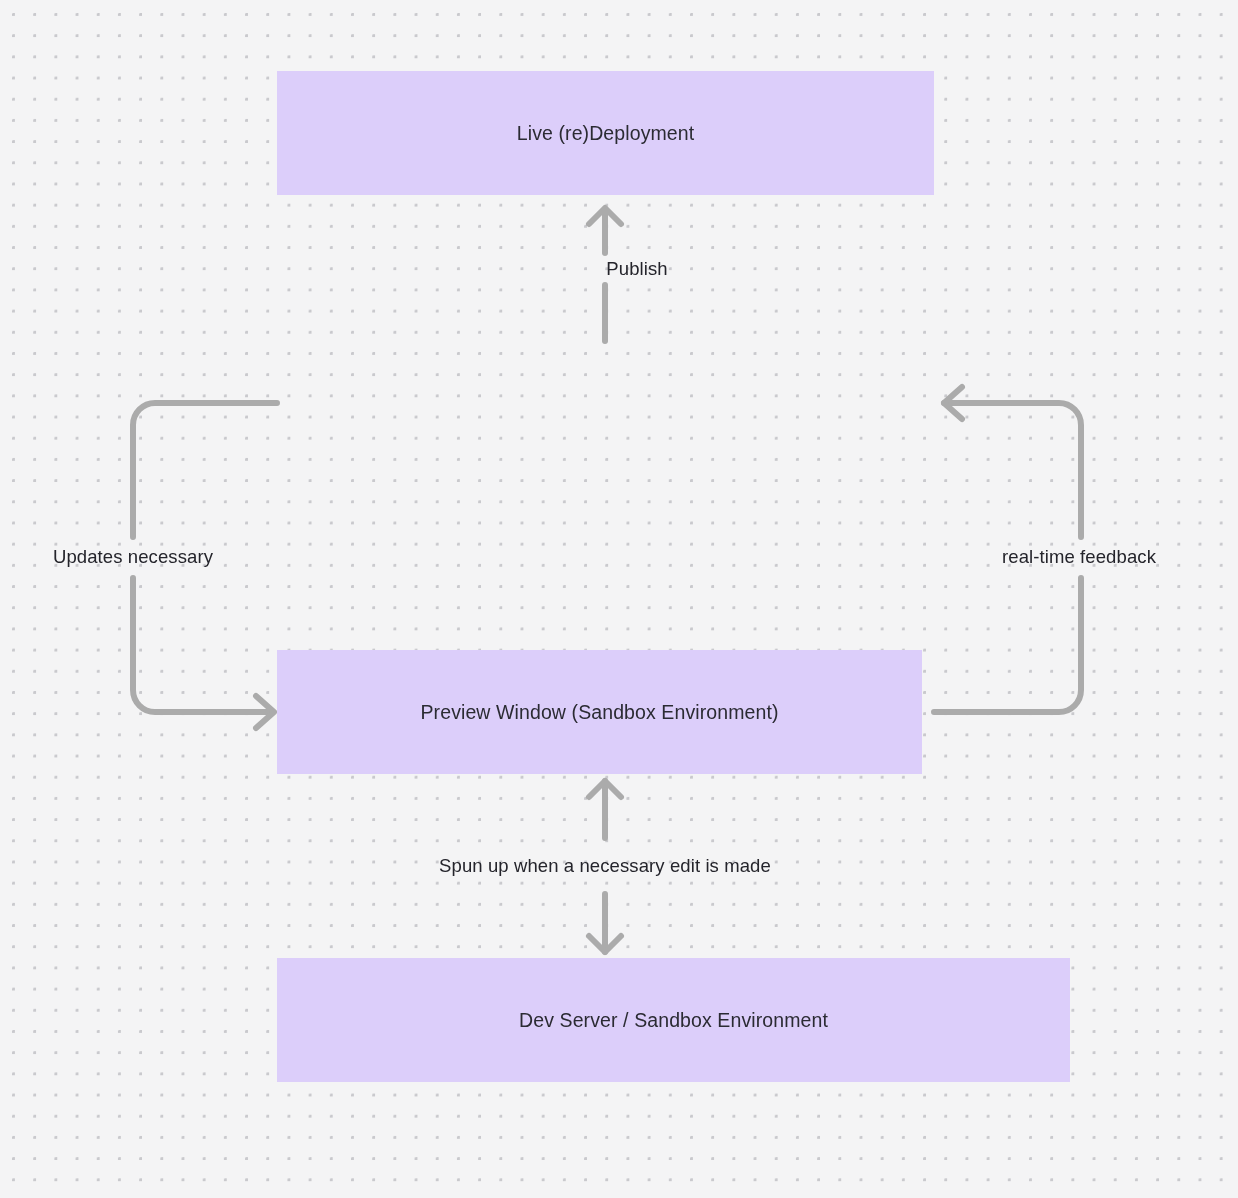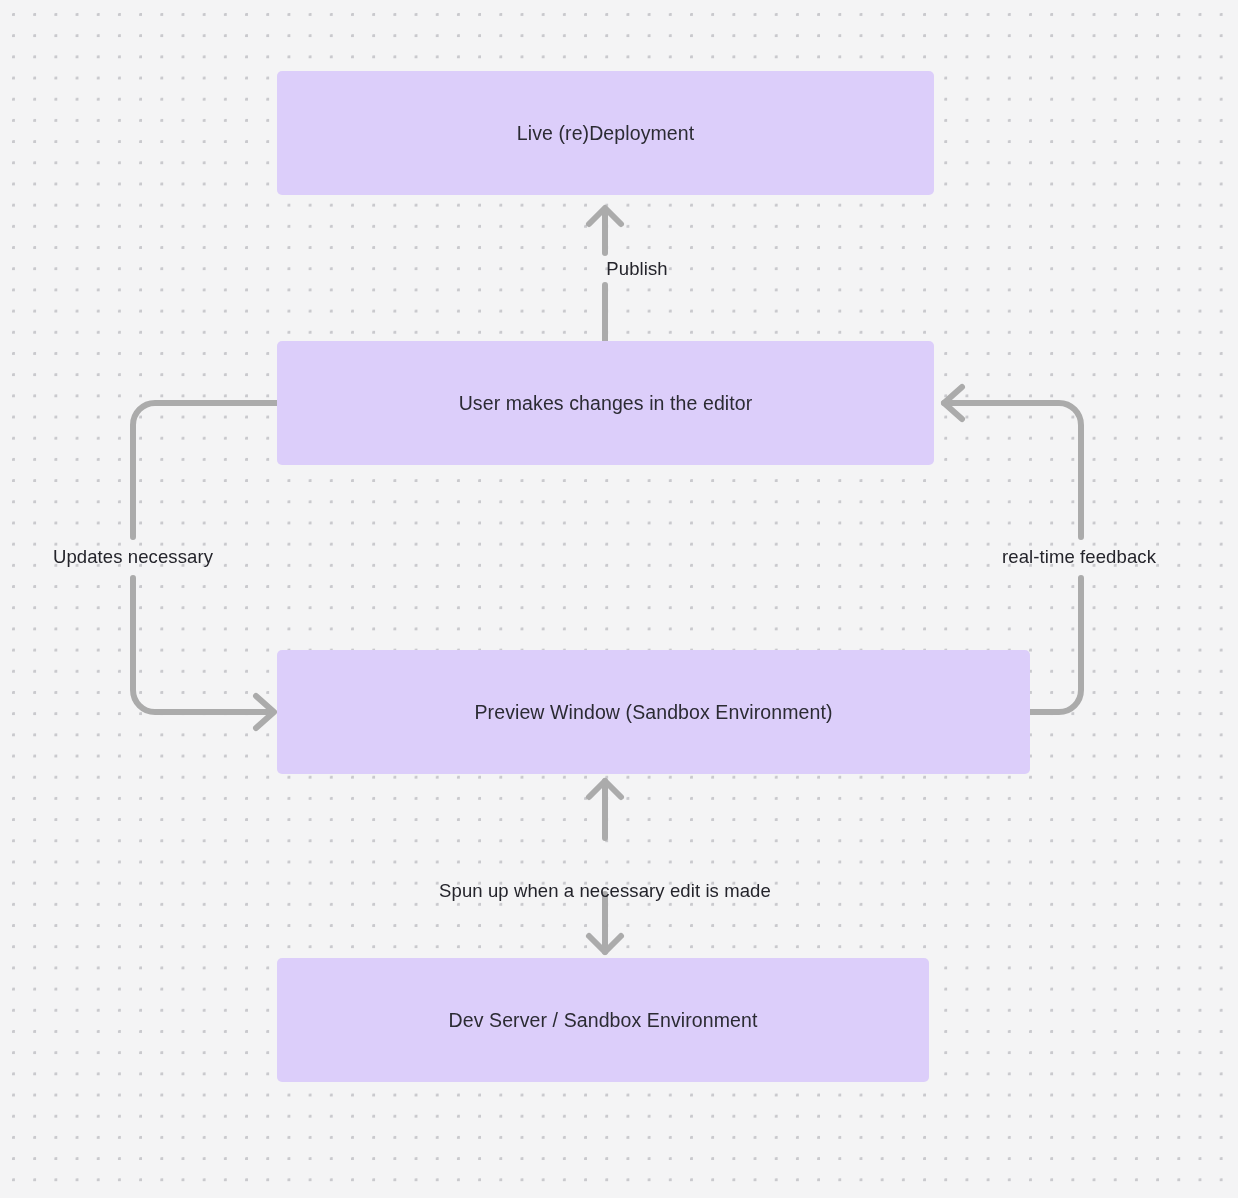--- a/index.html
+++ b/index.html
@@ -26,21 +26,21 @@
     position: absolute;
     left: 0;
     top: 0;
     width: 1238px;
     height: 1198px;
     pointer-events: none;
   }
   .node {
     position: absolute;
     background: #dccefa;
-    border-radius: 5px;
+    border-radius: 0;
     display: flex;
     align-items: center;
     justify-content: center;
     box-sizing: border-box;
   }
   .node-label {
     font-size: 19.5px;
     color: #2b2b33;
     letter-spacing: 0.1px;
     line-height: 1.25;
@@ -93,33 +93,30 @@
         <path d="M589,936 L605,952 L621,936"></path>
       </g>
 
     </g>
   </svg>
 
   <div class="node" style="left:277px; top:71px; width:657px; height:124px;">
     <span class="node-label">Live (re)Deployment</span>
   </div>
 
-  <div class="node" style="left:277px; top:341px; width:657px; height:124px;">
-    <span class="node-label">User makes changes in the editor</span>
-  </div>
 
-  <div class="node" style="left:277px; top:650px; width:753px; height:124px;">
+  <div class="node" style="left:277px; top:650px; width:645px; height:124px;">
     <span class="node-label">Preview Window (Sandbox Environment)</span>
   </div>
 
-  <div class="node" style="left:277px; top:958px; width:652px; height:124px;">
+  <div class="node" style="left:277px; top:958px; width:793px; height:124px;">
     <span class="node-label">Dev Server / Sandbox Environment</span>
   </div>
 
   <div class="edge-label center" style="left:605px; top:269px;margin-left:32px;">Publish</div>
 
   <div class="edge-label center" style="left:133px; top:557px;">Updates necessary</div>
 
   <div class="edge-label center" style="left:1079px; top:557px;text-align:right;">real-time feedback</div>
 
-  <div class="edge-label center" style="left:605px; top:866px;margin-top:25px;">Spun up when a necessary edit is made</div>
+  <div class="edge-label center" style="left:605px; top:866px;">Spun up when a necessary edit is made</div>
 
 </div>
 
 </body></html>

